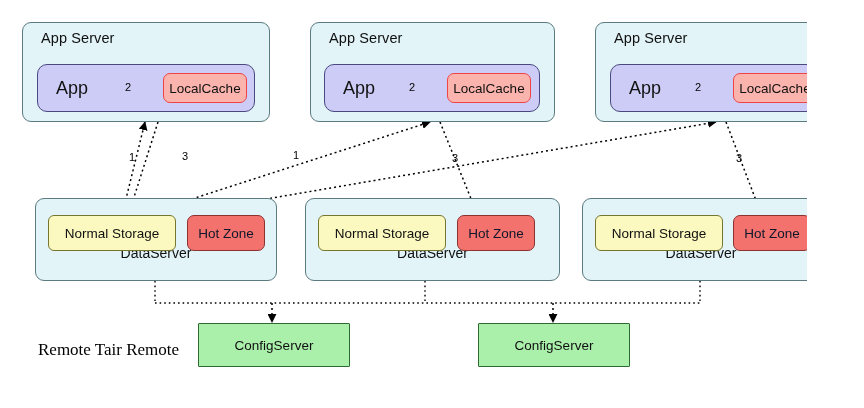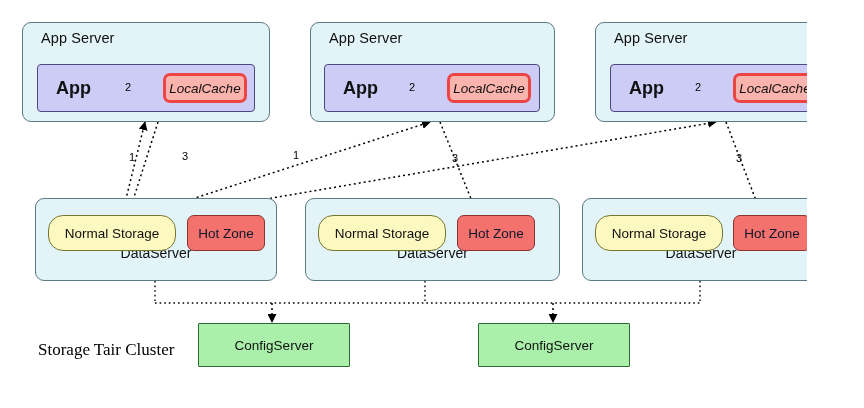--- a/index.html
+++ b/index.html
@@ -41,62 +41,60 @@
     color: #101010;
     padding: 7px 0 0 18px;
     letter-spacing: .1px;
   }
   
   .app-inner {
     position: absolute;
     box-sizing: border-box;
     background: #ccccf6;
     border: 1px solid #4a4a80;
-    border-radius: 4px;
-    display: flex;
-    align-items: center;
-    font-weight: bold;
+    border-radius: 10px;
+    display: flex;
+    align-items: center;
   }
   .app-label {
     font-size: 18px;
     color: #111111;
     margin-left: 18px;
   }
   .localcache {
     position: absolute;
     box-sizing: border-box;
     background: #fbb3ad;
-    border: 3px solid #ef4444;
+    border: 1px solid #ef4444;
     border-radius: 7px;
     display: flex;
     align-items: center;
     justify-content: center;
     font-size: 13.5px;
     color: #101010;
-    font-style: italic;
   }
   
   .data-server {
     background: #e2f4f8;
     border-color: #5b7b80;
     flex-direction: column;
     justify-content: flex-end;
     align-items: center;
   }
   .data-server-title {
     font-size: 14px;
     color: #101010;
     padding-bottom: 19px;
   }
   .normal-storage {
     position: absolute;
     box-sizing: border-box;
     background: #fbf8c0;
     border: 1px solid #76762e;
-    border-radius: 15px;
+    border-radius: 6px;
     display: flex;
     align-items: center;
     justify-content: center;
     font-size: 13.5px;
     color: #101010;
   }
   .hot-zone {
     position: absolute;
     box-sizing: border-box;
     background: #f4726e;
@@ -232,18 +230,18 @@
   </div>
   <div class="normal-storage" style="left:318px; top:215px; width:128px; height:36px;">Normal Storage</div>
   <div class="hot-zone" style="left:457px; top:215px; width:78px; height:36px;">Hot Zone</div>
 
   <div class="node data-server" style="left:582px; top:198px; width:238px; height:83px;">
     <div class="data-server-title">DataServer</div>
   </div>
   <div class="normal-storage" style="left:595px; top:215px; width:128px; height:36px;">Normal Storage</div>
   <div class="hot-zone" style="left:733px; top:215px; width:78px; height:36px;">Hot Zone</div>
 
-  <div class="cluster-caption" style="left:38px; top:340px;">Storage Tair Cluster</div>
+  <div class="cluster-caption" style="left:38px; top:340px;">Remote Tair Remote</div>
 
   <div class="node config-server" style="left:198px; top:323px; width:152px; height:44px;">ConfigServer</div>
   <div class="node config-server" style="left:478px; top:323px; width:152px; height:44px;">ConfigServer</div>
 
 </div>
 
 </body></html>

